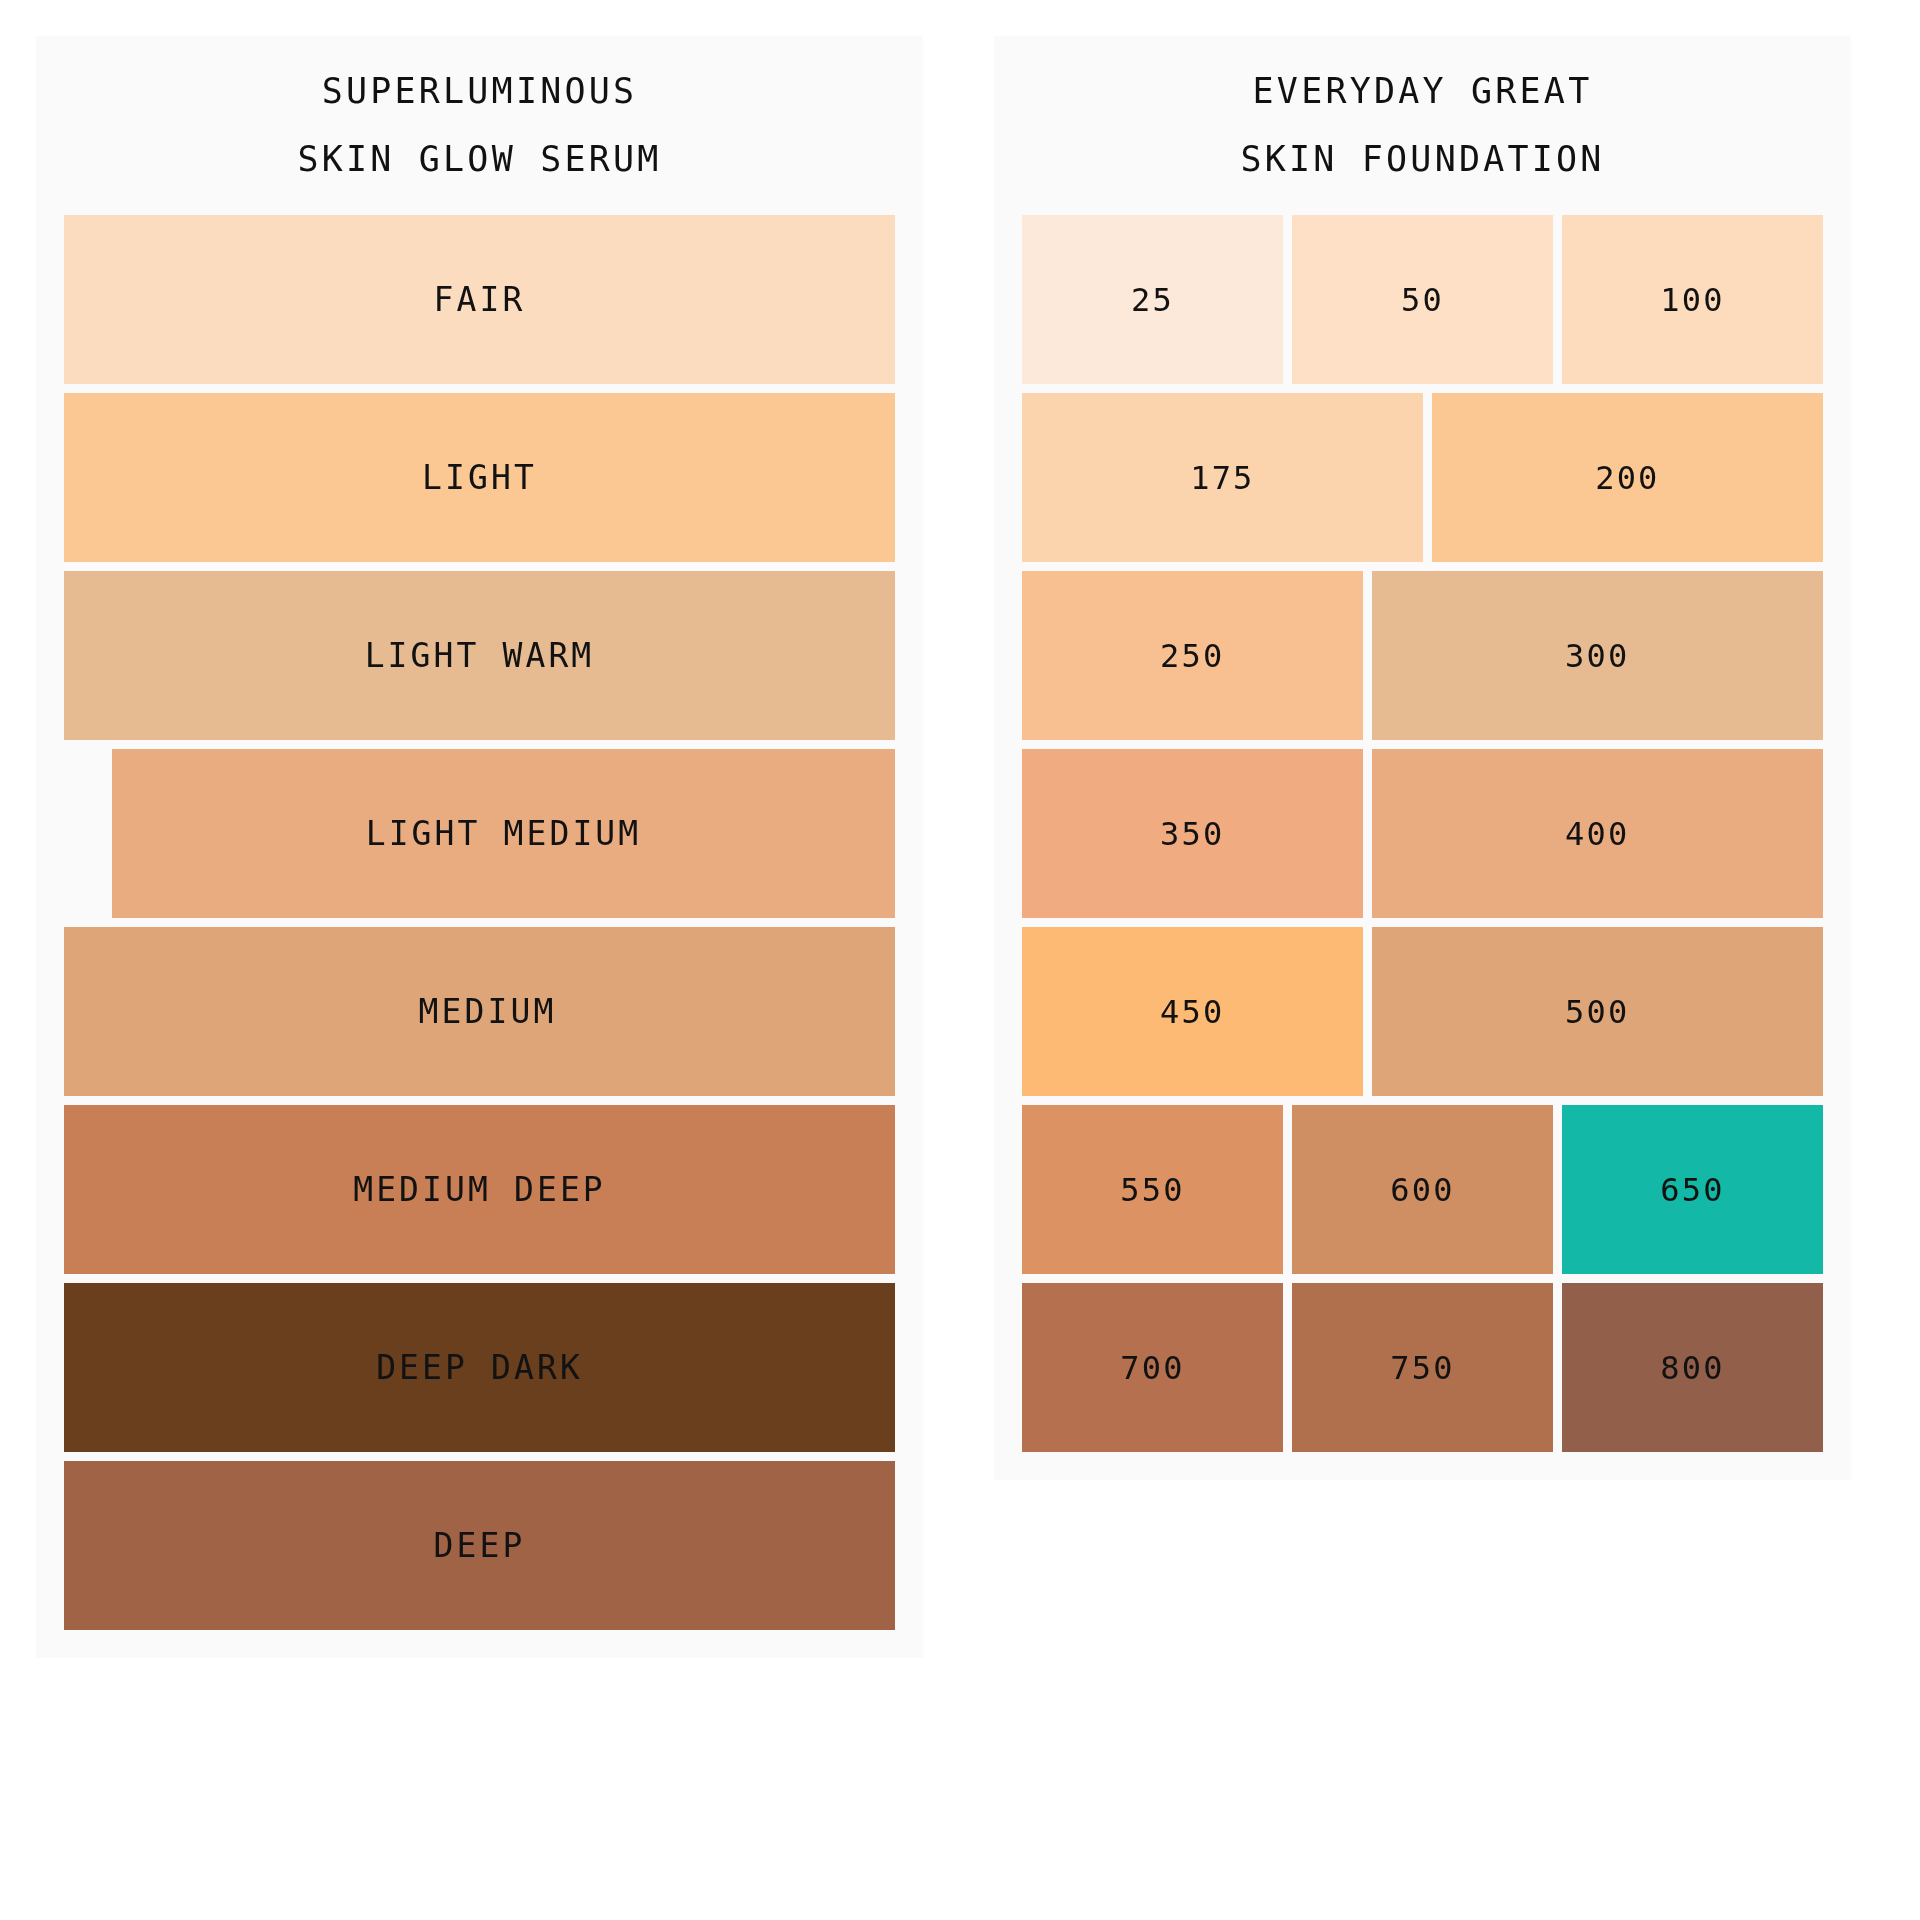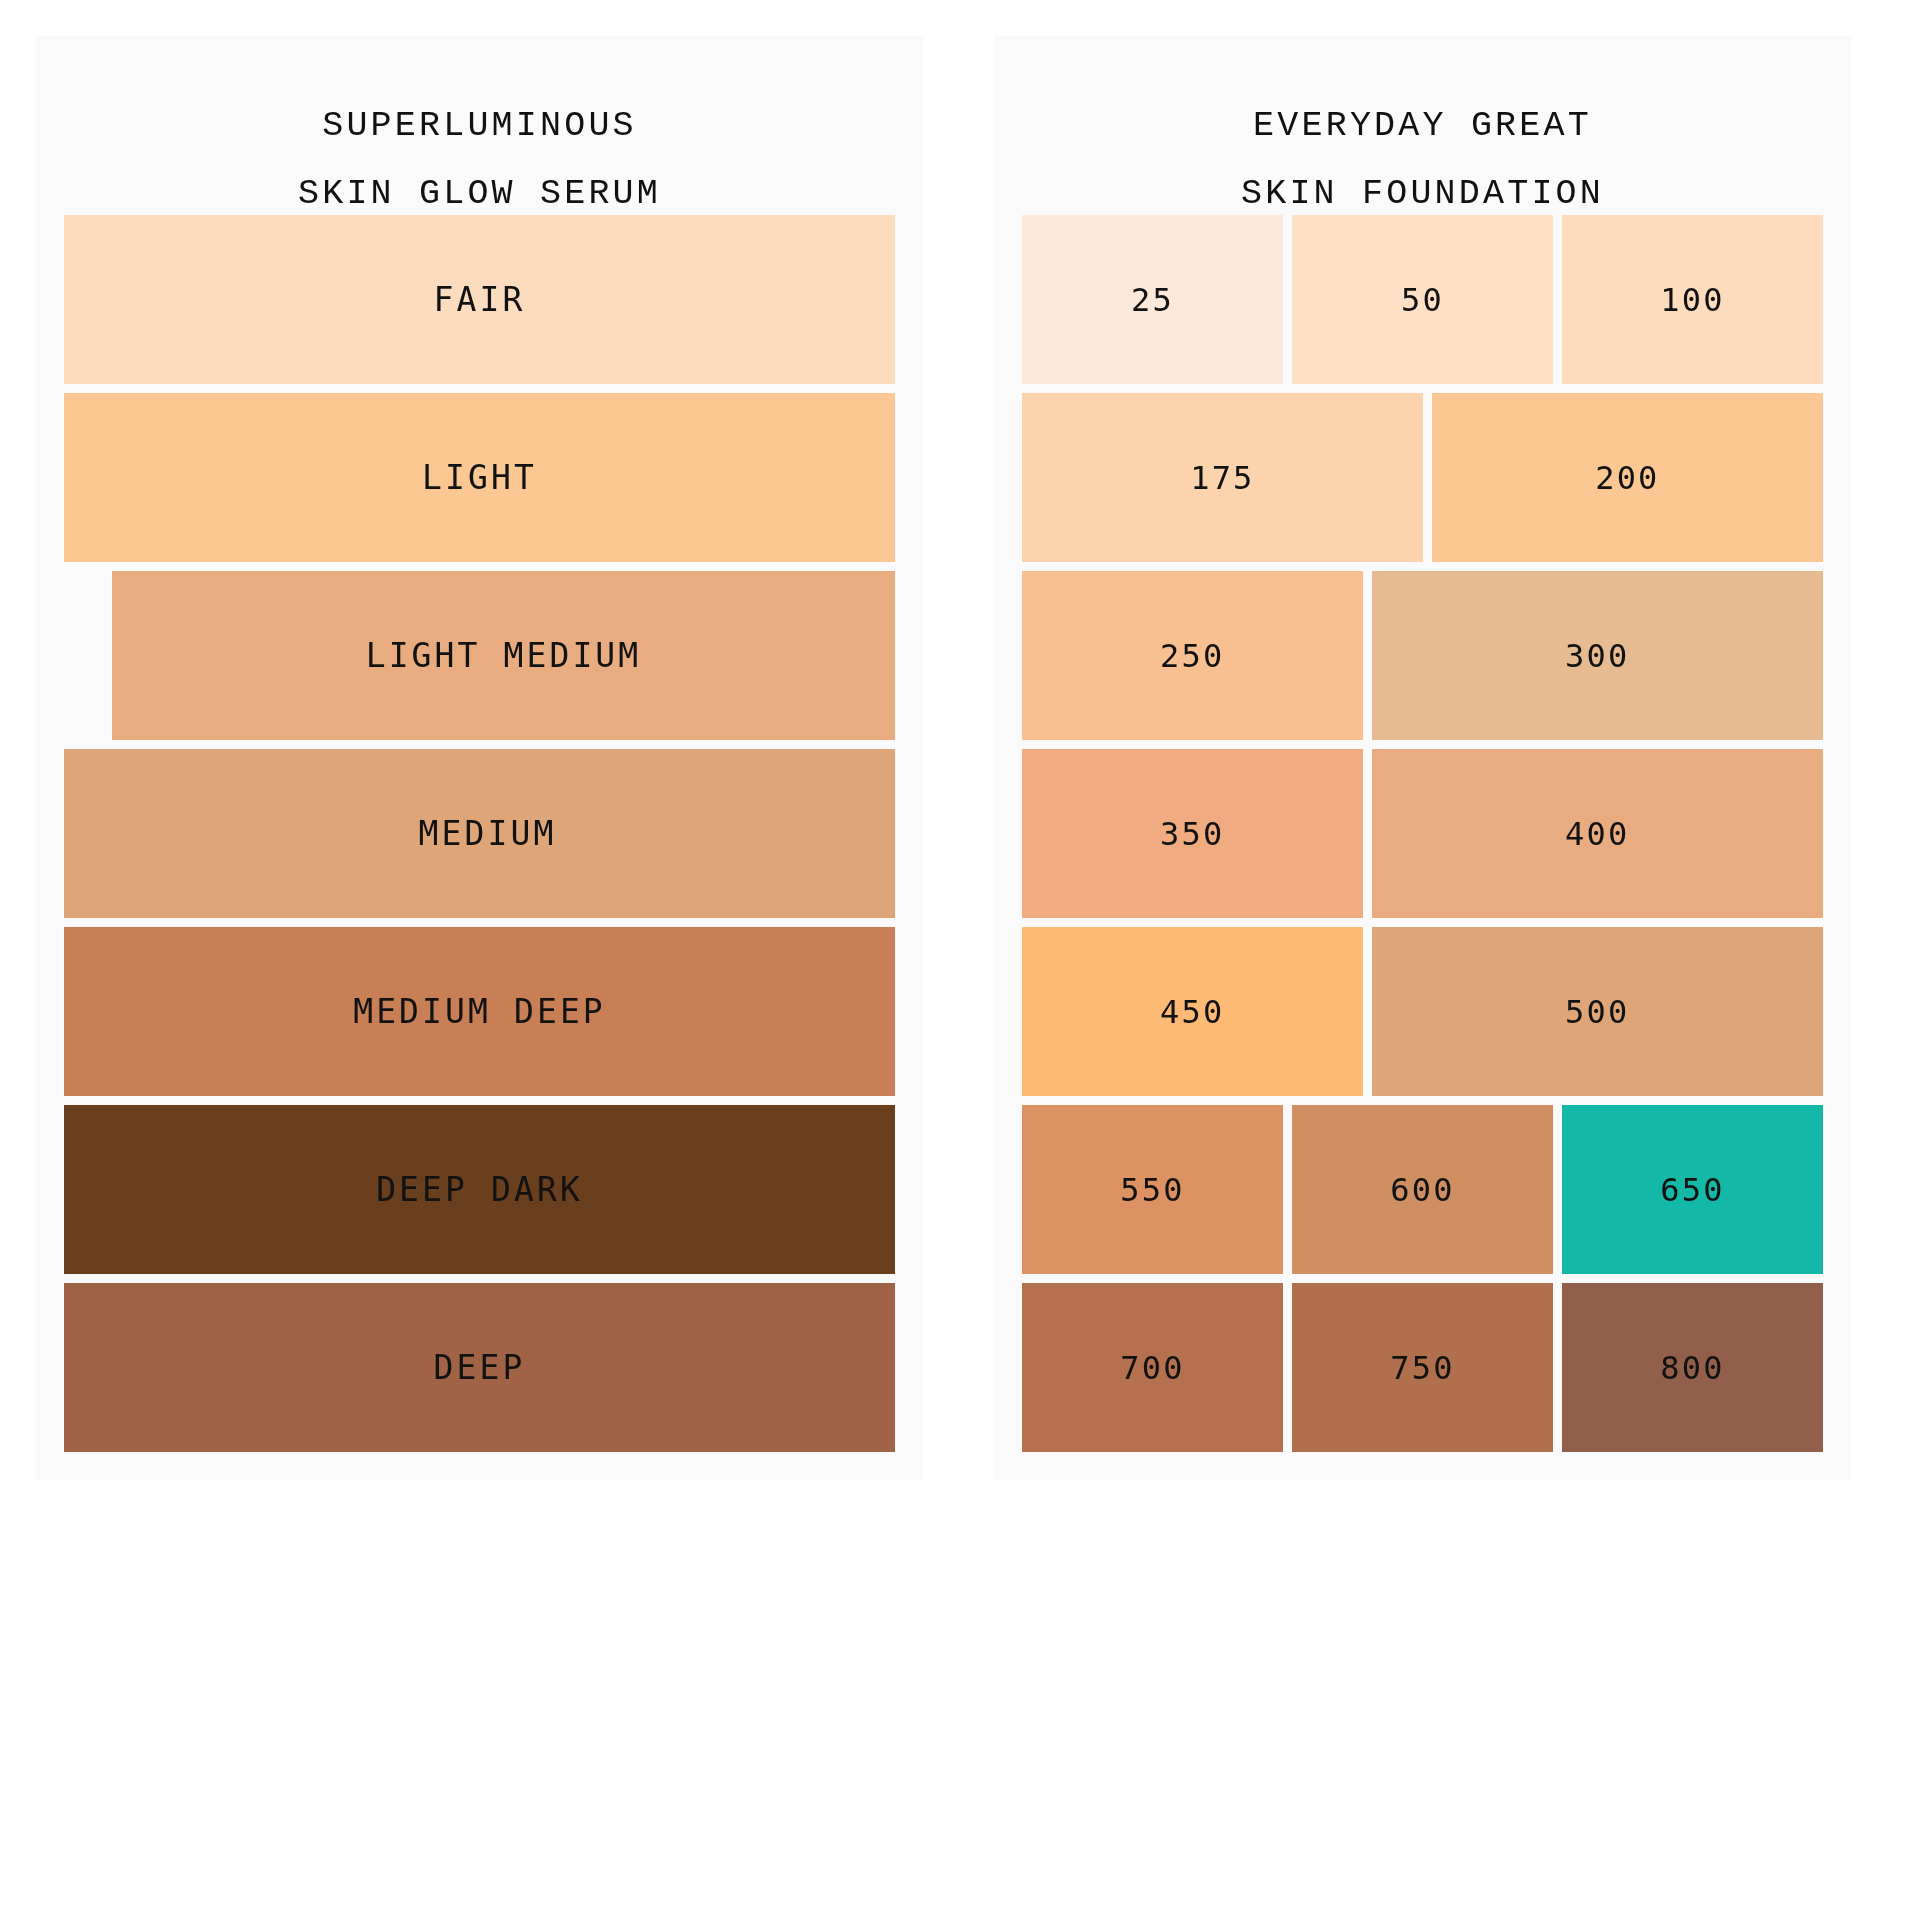--- a/index.html
+++ b/index.html
@@ -32,24 +32,23 @@
   }
 
   .panel-left  { width: 887px; }
   .panel-right { width: 857px; }
 
   .panel-header {
     height: 179px;
     display: flex;
     flex-direction: column;
     align-items: center;
-    justify-content: flex-end;
+    justify-content: center;
     gap: 26px;
     flex: 0 0 auto;
-    font-family: Liberation Mono, monospace;
   }
 
   .panel-title-line {
     font-size: 35px;
     letter-spacing: 3.2px;
     color: #111111;
     text-align: center;
     line-height: 1.18;
     white-space: nowrap;
     font-weight: 400;
@@ -109,20 +108,25 @@
           <div class="swatch" style="background: rgb(251, 220, 190); flex-grow: 1; flex-basis: 0px;">
             <span class="swatch-label">FAIR</span>
           </div>
         </div>
         <div class="swatch-row">
           <div class="swatch" style="background: rgb(251, 200, 148); flex-grow: 1; flex-basis: 0px;">
             <span class="swatch-label">LIGHT</span>
           </div>
         </div>
         <div class="swatch-row">
+          <div class="swatch" style="background: rgb(231, 187, 146); flex-grow: 1; flex-basis: 0px;">
+            <span class="swatch-label">LIGHT WARM</span>
+          </div>
+        </div>
+        <div class="swatch-row">
           <div class="swatch" style="background: rgb(233, 171, 128); flex-grow: 1; flex-basis: 0px; margin-left: 48px;">
             <span class="swatch-label">LIGHT MEDIUM</span>
           </div>
         </div>
         <div class="swatch-row">
           <div class="swatch" style="background: rgb(222, 165, 120); flex-grow: 1; flex-basis: 0px; padding-left: 16px;">
             <span class="swatch-label">MEDIUM</span>
           </div>
         </div>
         <div class="swatch-row">

